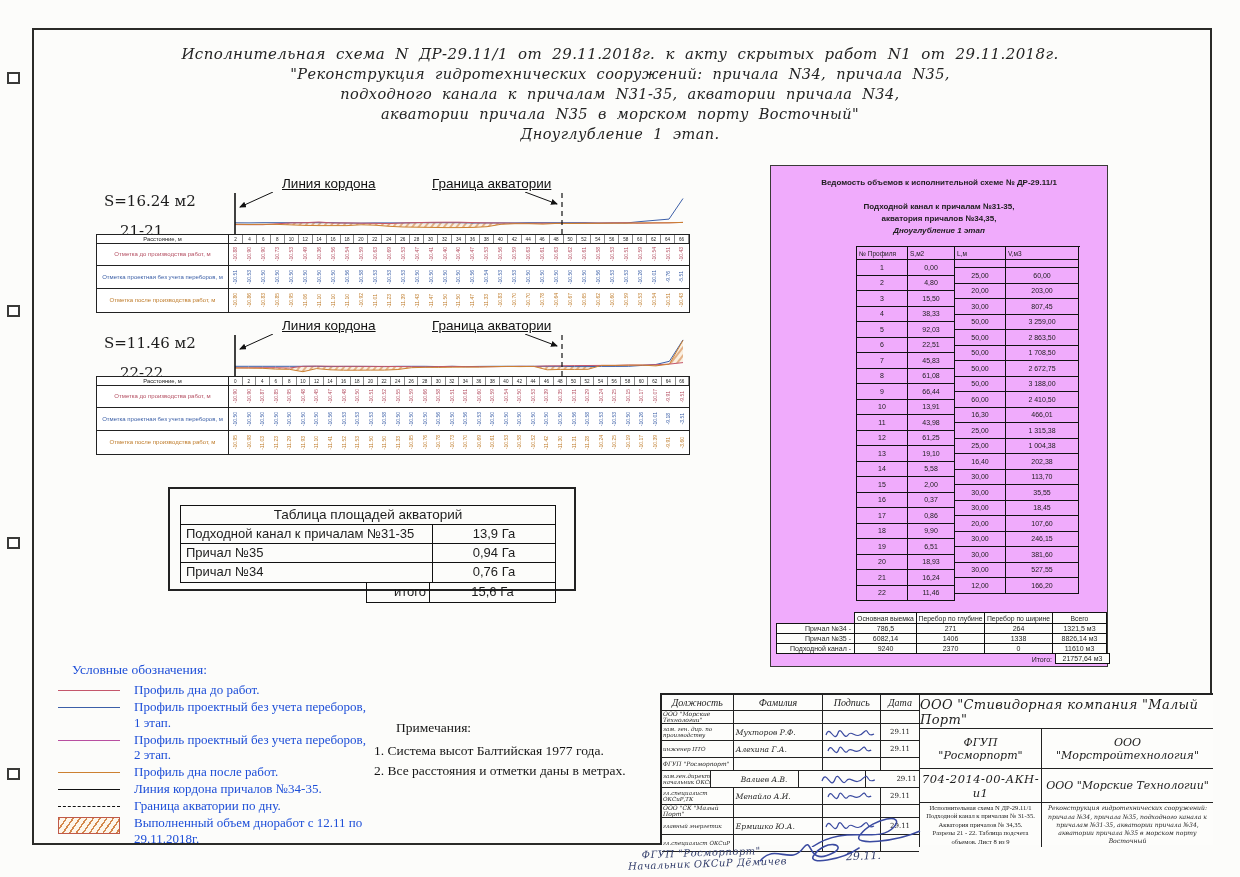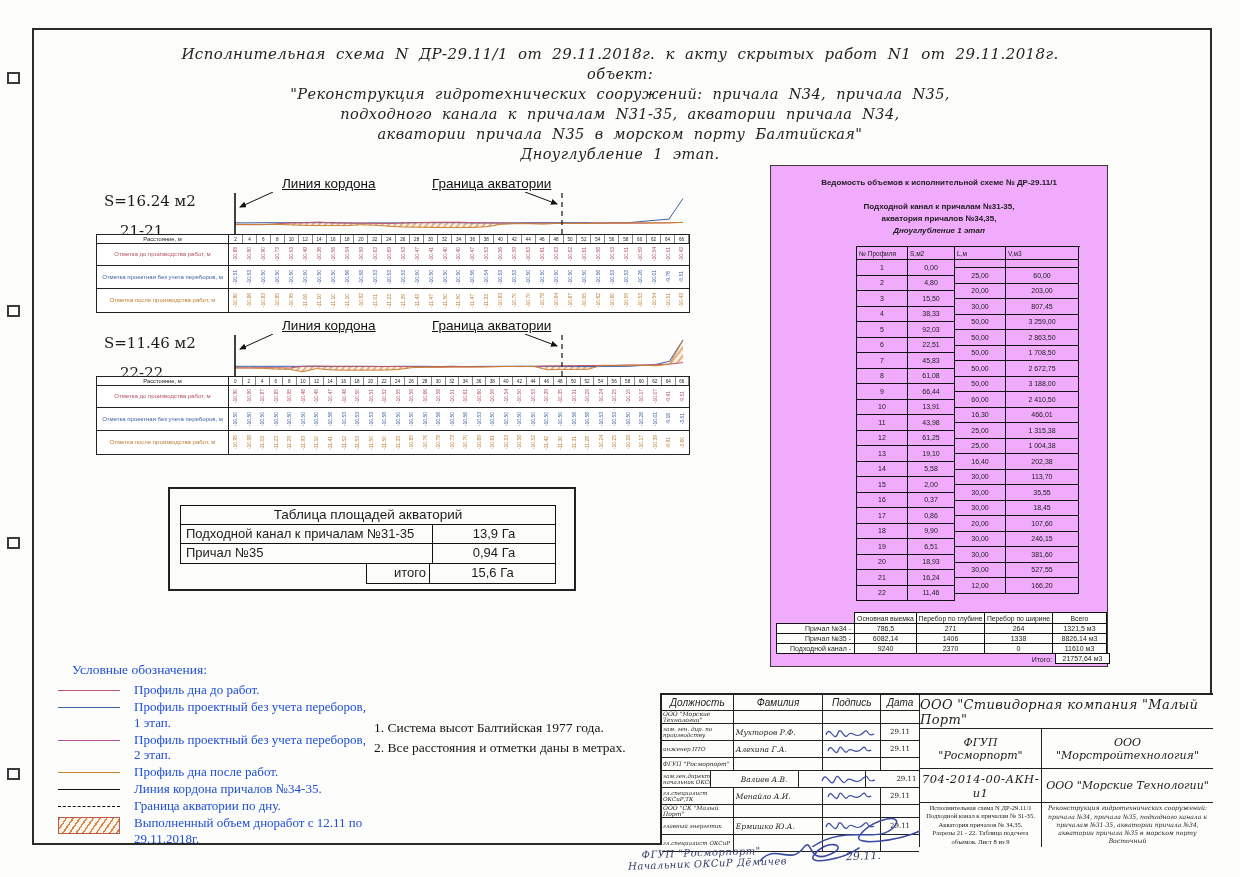--- a/index.html
+++ b/index.html
@@ -90,21 +90,21 @@
   .sum-c.blank{border:none;background:transparent}
   .sum-row.h .sum-c{height:12px;font-size:6.8px}
   .sum-tlab{width:279px;text-align:right;padding-right:4px;line-height:12px;font-size:7px}
 
   
   .stamp{position:absolute;left:660px;top:693px;width:553px;height:152px;border-left:2px solid #222;border-top:2px solid #222;background:#fdfdfb}
   .stamp-left{position:absolute;left:0;top:0;width:258px;height:152px;border-right:1.5px solid #222}
   .sl-row{display:flex;border-bottom:1px solid #222;overflow:hidden}
   .sl-c{border-right:1px solid #222;overflow:hidden;display:flex;align-items:center}
   .sl-c.c1{width:72px}.sl-c.c2{width:90px}.sl-c.c3{width:58px}.sl-c.c4{width:38px;border-right:none}
-  .sl-row.head .sl-c{font-family:Liberation Sans, sans-serif;font-style:italic;font-size:10px;justify-content:center}
+  .sl-row.head .sl-c{font-family:Liberation Serif, serif;font-style:italic;font-size:10px;justify-content:center}
   .sl-title{font-family:"DejaVu Serif",serif;font-style:italic;font-size:5.6px;line-height:1.08;padding:1px 1px}
   .sl-name{font-family:"DejaVu Serif",serif;font-style:italic;font-size:7.5px;padding-left:2px}
   .sl-date{font-family:"DejaVu Serif",serif;font-size:7px;justify-content:center}
   .sl-row.section .sl-c.c1{font-size:6px;font-family:"DejaVu Serif",serif;font-style:italic;line-height:1.05;padding:1px}
   .stamp-right{position:absolute;left:258px;top:0;right:0;height:152px}
   .st-company{height:34px;border-bottom:1px solid #222;display:flex;align-items:center;justify-content:center;
     font-family:"DejaVu Serif",serif;font-style:italic;font-size:13px;letter-spacing:.3px}
   .st-grid{position:absolute;top:34px;left:0;right:0;bottom:0;display:grid;grid-template-columns:122px 1fr;grid-template-rows:40px 34px 1fr}
   .st-cell{border-right:1px solid #222;border-bottom:1px solid #222;display:flex;align-items:center;justify-content:center;
     text-align:center;font-family:"DejaVu Serif",serif;font-style:italic;overflow:hidden}
@@ -128,24 +128,23 @@
 
 <div class="sheet">
   <div class="frame"></div>
   <div class="punch" style="top:72px"></div>
   <div class="punch" style="top:305px"></div>
   <div class="punch" style="top:537px"></div>
   <div class="punch" style="top:768px"></div>
 
   <div class="sheet-title">
       <div class="title-line l0">Исполнительная схема N ДР-29.11/1 от 29.11.2018г. к акту скрытых работ N1 от 29.11.2018г.</div>
-      <div class="title-line l1">объект:</div>
       <div class="title-line l2">"Реконструкция гидротехнических сооружений: причала N34, причала N35,</div>
       <div class="title-line l3">подходного канала  к причалам N31-35, акватории причала N34,</div>
-      <div class="title-line l4">акватории причала N35  в морском порту Балтийская"</div>
+      <div class="title-line l4">акватории причала N35  в морском порту Восточный"</div>
       <div class="title-line l5">Днoуглубление 1 этап.</div>
     </div>
 
   <div class="profile-block" style="top:178px">
     <div class="p-area p-area0">S=16.24 м2</div>
     <div class="p-sec">21-21</div>
     <div class="p-toplabel p-cordon">Линия кордона</div>
     <div class="p-toplabel p-bound">Граница акватории</div>
     <svg class="p-svg" width="460" height="42" viewBox="0 0 460 42">
         <defs>
@@ -1046,20 +1045,24 @@
     <div class="areas-table">
       <div class="a-main">
         <div class="a-title">Таблица площадей акваторий</div>
       <div class="a-row">
             <div class="a-name">Подходной канал к причалам №31-35</div>
             <div class="a-val">13,9 Га</div>
           </div>
           <div class="a-row">
             <div class="a-name">Причал №35</div>
             <div class="a-val">0,94 Га</div>
+          </div>
+          <div class="a-row">
+            <div class="a-name">Причал №34</div>
+            <div class="a-val">0,76 Га</div>
           </div>
         </div>
       <div class="a-total">
         <div class="a-tlabel">итого</div>
         <div class="a-tval">15,6 Га</div>
       </div>
     </div>
   </div>
 
   <div class="legend">
@@ -1088,20 +1091,21 @@
         <div class="sw" style="border-top: 1.6px dashed rgb(17, 17, 17);"></div>
         <div class="leg-label">Граница акватории по дну.</div>
       </div>
       <div class="leg-item">
         <div class="sw hatchbox" style="border: 1.5px solid rgb(192, 90, 74); background: repeating-linear-gradient(125deg, rgb(212, 135, 74) 0px, rgb(212, 135, 74) 1.5px, rgb(253, 246, 236) 1.5px, rgb(253, 246, 236) 5.5px);"></div>
         <div class="leg-label">Выполненный объем дноработ с 12.11 по 29.11.2018г.</div>
       </div>
     </div>
 
   <div class="notes">
+    <div class="notes-title">Примечания:</div>
   <div class="note-item">1. Система высот Балтийская 1977 года.</div>
       <div class="note-item">2. Все расстояния и отметки даны в метрах.</div>
     </div>
 
   <div class="vol-box">
     <div class="vol-title">Ведомость объемов к исполнительной схеме № ДР-29.11/1</div>
     <div class="vol-sub s0">Подходной канал к причалам №31-35,</div>
     <div class="vol-sub s1">акватория причалов №34,35,</div>
     <div class="vol-sub s2">Дноуглубление 1 этап</div>
     <div class="vol-table">

